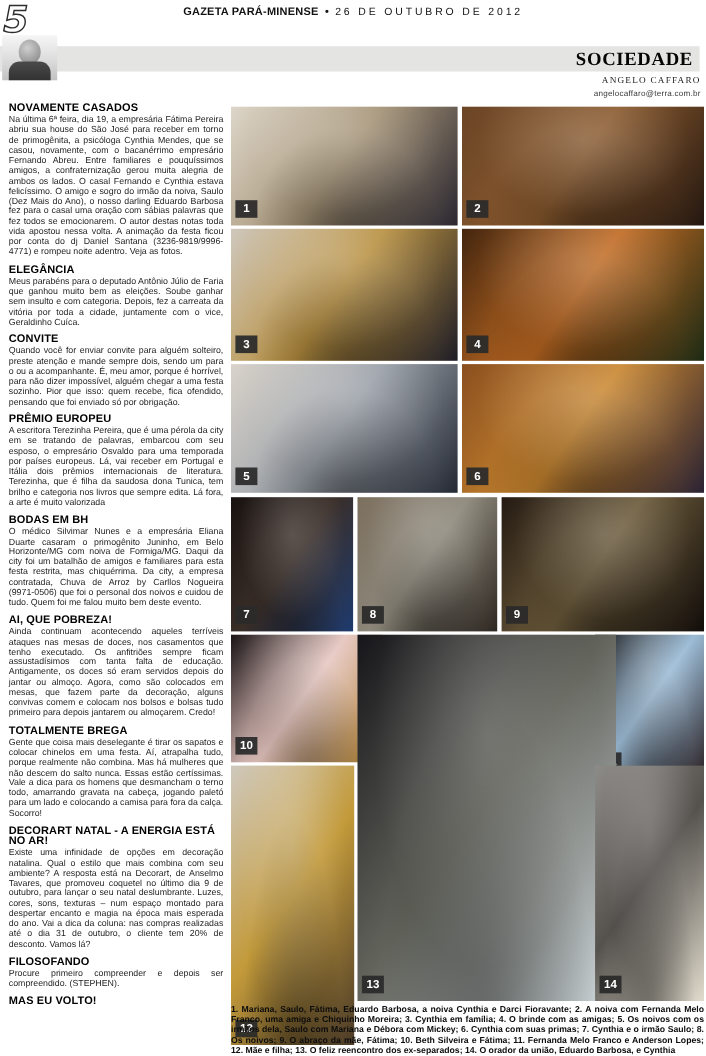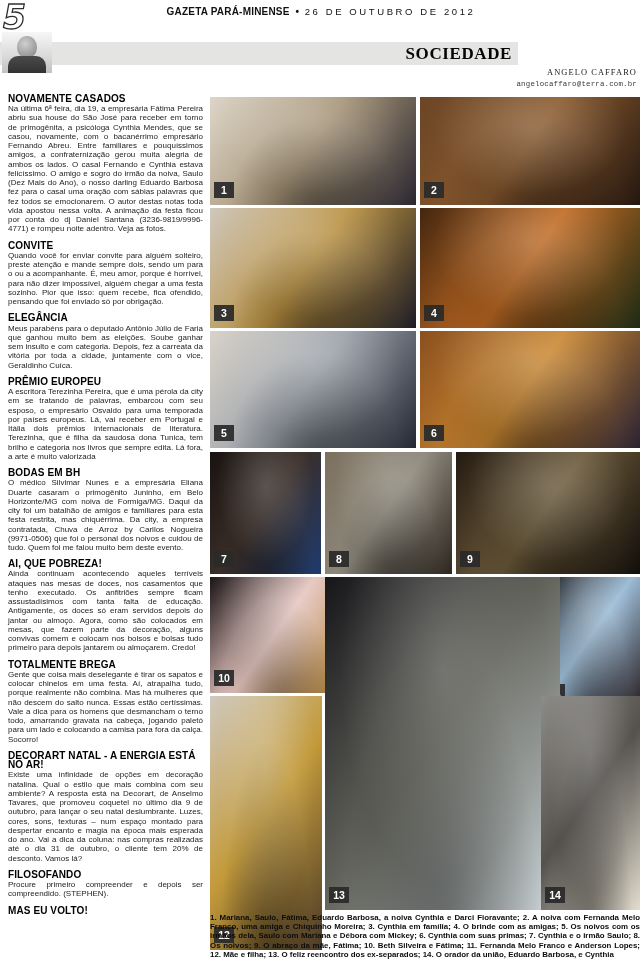--- a/index.html
+++ b/index.html
@@ -18,21 +18,21 @@
   .folio{
     position:absolute;top:1px;left:3px;
     font-family:"DejaVu Sans",sans-serif;font-size:33px;font-weight:800;font-style:italic;
     color:#8a8a8a;line-height:1;
   }
   @supports (-webkit-text-stroke:1px #000){
     .folio{color:#fff;-webkit-text-stroke:1.3px #2e2e2e;}
   }
   
   .band{
-    position:absolute;top:42px;left:0;width:518px;height:23px;background:#e4e4e2;
+    position:absolute;top:42px;left:0;width:636px;height:23px;background:#e4e4e2;
   }
   .section-title{
     position:absolute;top:0;right:6px;height:23px;line-height:23px;
     font-family:"Liberation Serif",serif;font-weight:700;font-size:17px;
     letter-spacing:.6px;color:#050505;
   }
   .portrait{
     position:absolute;top:32px;left:2px;width:50px;height:41px;
     background:linear-gradient(180deg,#f6f6f6 0%,#dcdcdc 55%,#c2c2c2 100%);
     overflow:hidden;
@@ -48,21 +48,21 @@
   .portrait .shirt{
     position:absolute;left:22px;top:25px;width:6px;height:12px;background:#e9e9e9;
     clip-path:polygon(0 0,100% 0,50% 100%);
   }
   .byline{
     position:absolute;top:68px;right:5px;text-align:right;
     font-family:"Liberation Serif",serif;font-size:8.4px;letter-spacing:1.1px;color:#1c1c1c;
   }
   .email{
     position:absolute;top:80px;right:5px;text-align:right;
-    font-family:Liberation Mono, monospace;font-size:7.4px;letter-spacing:.2px;color:#3a3a3a;
+    font-family:Liberation Sans, sans-serif;font-size:7.4px;letter-spacing:.2px;color:#3a3a3a;
   }
   
   .col{
     position:absolute;left:8px;top:94px;width:195px;
   }
   .article h3{
     margin:7px 0 1px 0;font-size:10px;font-weight:800;letter-spacing:.1px;
     color:#000;line-height:9.2px;
   }
   .article:first-child h3{margin-top:0;}
@@ -125,26 +125,26 @@
 </div>
 <div class="byline">ANGELO CAFFARO</div>
 <div class="email">angelocaffaro@terra.com.br</div>
 
 <div class="col">
   <section class="article">
     <h3>NOVAMENTE CASADOS</h3>
     <p>Na última 6ª feira, dia 19, a empresária Fátima Pereira abriu sua house do São José para receber em torno de primogênita, a psicóloga Cynthia Mendes, que se casou, novamente, com o bacanérrimo empresário Fernando Abreu. Entre familiares e pouquíssimos amigos, a confraternização gerou muita alegria de ambos os lados. O casal Fernando e Cynthia estava felicíssimo. O amigo e sogro do irmão da noiva, Saulo (Dez Mais do Ano), o nosso darling Eduardo Barbosa fez para o casal uma oração com sábias palavras que fez todos se emocionarem. O autor destas notas toda vida apostou nessa volta. A animação da festa ficou por conta do dj Daniel Santana (3236-9819/9996-4771) e rompeu noite adentro. Veja as fotos.</p>
   </section>
   <section class="article">
+    <h3>ELEGÂNCIA</h3>
+    <p>Meus parabéns para o deputado Antônio Júlio de Faria que ganhou muito bem as eleições. Soube ganhar sem insulto e com categoria. Depois, fez a carreata da vitória por toda a cidade, juntamente com o vice, Geraldinho Cuíca.</p>
+  </section>
+  <section class="article">
     <h3>CONVITE</h3>
     <p>Quando você for enviar convite para alguém solteiro, preste atenção e mande sempre dois, sendo um para o ou a acompanhante. É, meu amor, porque é horrível, para não dizer impossível, alguém chegar a uma festa sozinho. Pior que isso: quem recebe, fica ofendido, pensando que foi enviado só por obrigação.</p>
-  </section>
-  <section class="article">
-    <h3>ELEGÂNCIA</h3>
-    <p>Meus parabéns para o deputado Antônio Júlio de Faria que ganhou muito bem as eleições. Soube ganhar sem insulto e com categoria. Depois, fez a carreata da vitória por toda a cidade, juntamente com o vice, Geraldinho Cuíca.</p>
   </section>
   <section class="article">
     <h3>PRÊMIO EUROPEU</h3>
     <p>A escritora Terezinha Pereira, que é uma pérola da city em se tratando de palavras, embarcou com seu esposo, o empresário Osvaldo para uma temporada por países europeus. Lá, vai receber em Portugal e Itália dois prêmios internacionais de literatura. Terezinha, que é filha da saudosa dona Tunica, tem brilho e categoria nos livros que sempre edita. Lá fora, a arte é muito valorizada</p>
   </section>
   <section class="article">
     <h3>BODAS EM BH</h3>
     <p>O médico Silvimar Nunes e a empresária Eliana Duarte casaram o primogênito Juninho, em Belo Horizonte/MG com noiva de Formiga/MG. Daqui da city foi um batalhão de amigos e familiares para esta festa restrita, mas chiquérrima. Da city, a empresa contratada, Chuva de Arroz by Carllos Nogueira (9971-0506) que foi o personal dos noivos e cuidou de tudo. Quem foi me falou muito bem deste evento.</p>
   </section>
   <section class="article">

